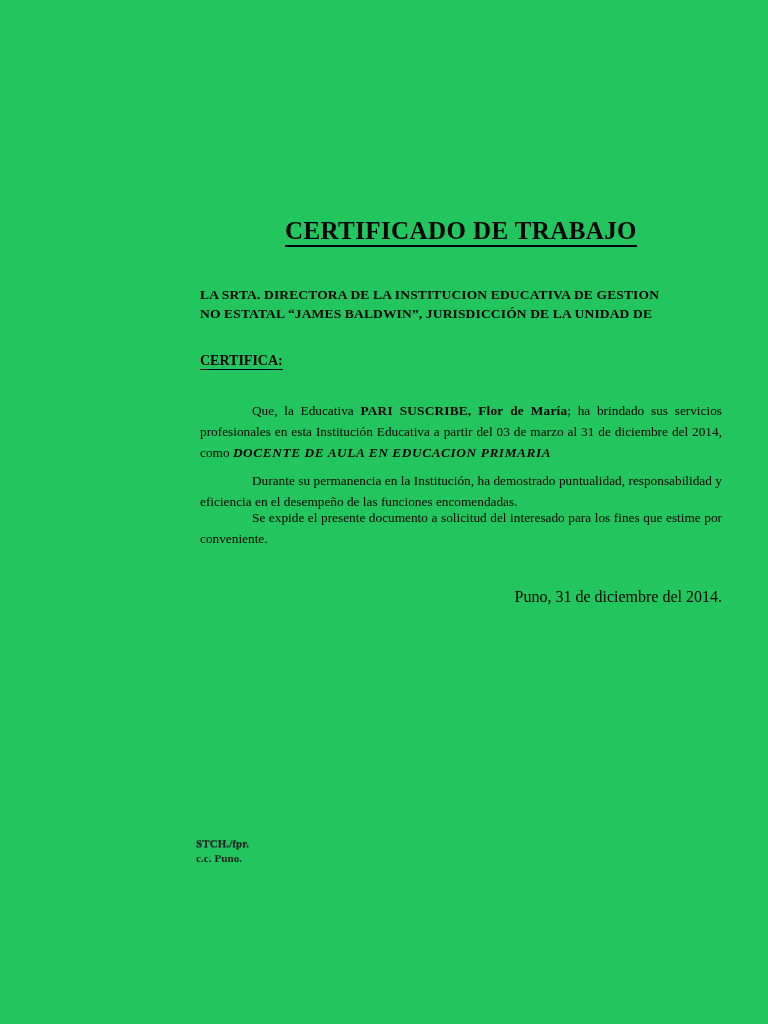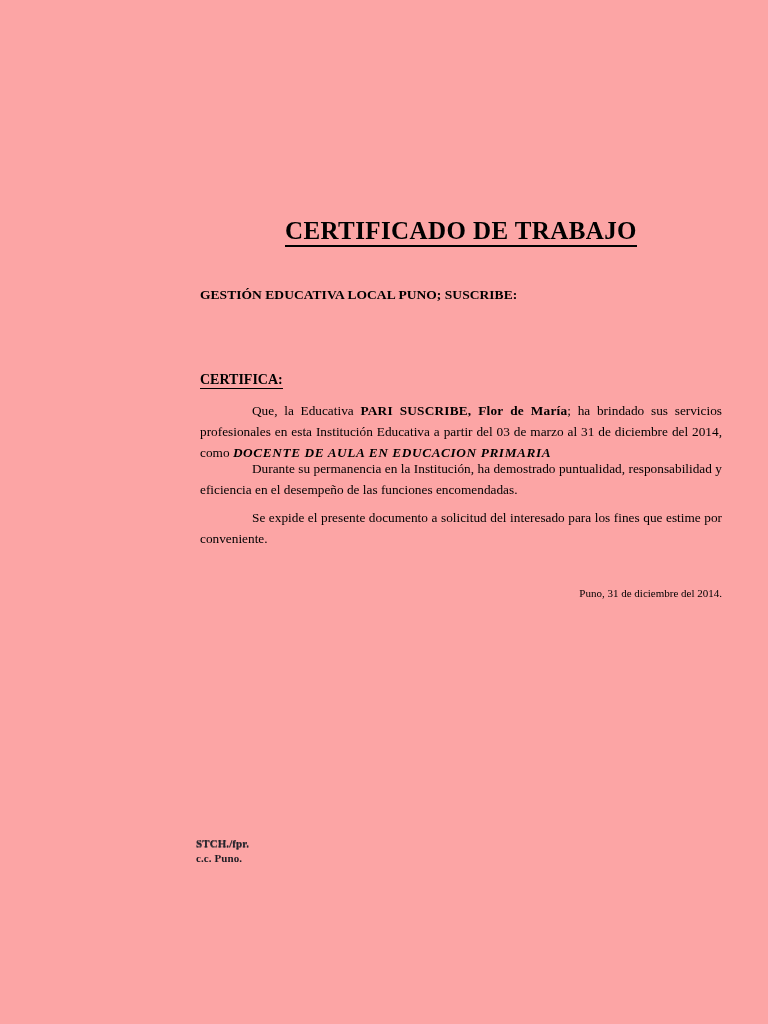--- a/index.html
+++ b/index.html
@@ -15,21 +15,21 @@
     position: relative;
     overflow: hidden;
     font-family: "Liberation Serif", "DejaVu Serif", serif;
     color: #000000;
     -webkit-font-smoothing: antialiased;
   }
 
   .page {
     position: absolute;
     inset: 0;
-    background: #fca5a5;
+    background: #22c55e;
   }
 
   
   .content {
     position: absolute;
     left: 200px;
     top: 0;
     width: 522px;
   }
 
@@ -74,21 +74,20 @@
   .heading-block .ln.l2 { letter-spacing: 0.15px; }
 
   
   .certifica {
     position: absolute;
     top: 352px;
     left: 0;
     font-size: 14px;
     font-weight: bold;
     line-height: 1.3;
-    margin-top: 19px;
   }
   .certifica span.ul {
     border-bottom: 1.6px solid #000;
     padding-bottom: 1px;
   }
 
   
   .para {
     position: absolute;
     left: 0;
@@ -97,37 +96,37 @@
     line-height: 1.55;
     text-align: justify;
     text-align-last: left;
     text-indent: 52px;
   }
   .para b {
     font-weight: bold;
     letter-spacing: 0.2px;
   }
   .p1 { top: 388px; }
-  .p2 { top: 446px; }
+  .p2 { top: 458px; }
   .p3 { top: 495px; }
 
   .bold-role {
     font-weight: bold;
     letter-spacing: 0.6px;
     font-style: italic;
   }
 
   
   .date-line {
     position: absolute;
     top: 586px;
     left: 0;
     width: 522px;
     text-align: right;
-    font-size: 11px;
+    font-size: 16px;
     line-height: 1.4;
   }
 
   
   .footer-block {
     position: absolute;
     left: 196px;
     top: 836px;
     font-size: 11px;
     font-weight: bold;
@@ -151,21 +150,22 @@
 </style>
 </head>
 <body>
 
 <div class="page">
   <div class="content">
 
     <h1 class="doc-title"><span class="ul">CERTIFICADO DE TRABAJO</span></h1>
 
     <div class="heading-block">
-      <span class="ln l3">GESTIÓN EDUCATIVA LOCAL PUNO;  SUSCRIBE:</span>
+      <span class="ln l1">LA SRTA. DIRECTORA DE LA INSTITUCION EDUCATIVA DE GESTION</span>
+      <span class="ln l2">NO ESTATAL “JAMES BALDWIN”, JURISDICCIÓN DE LA UNIDAD DE</span>
     </div>
 
     <div class="certifica"><span class="ul">CERTIFICA:</span></div>
 
     <p class="para p1"><span>Que, la Educativa </span><b>PARI SUSCRIBE, Flor de María</b><span>; ha brindado sus servicios profesionales en esta Institución Educativa a partir del 03 de marzo al 31 de diciembre del  2014, como </span><span class="bold-role">DOCENTE  DE AULA EN EDUCACION PRIMARIA</span></p>
 
     <p class="para p2">Durante su permanencia en la Institución, ha demostrado puntualidad, responsabilidad y eficiencia en el desempeño de las funciones encomendadas.</p>
 
     <p class="para p3">Se  expide el presente documento a solicitud del interesado para los fines que estime por conveniente.</p>
 

